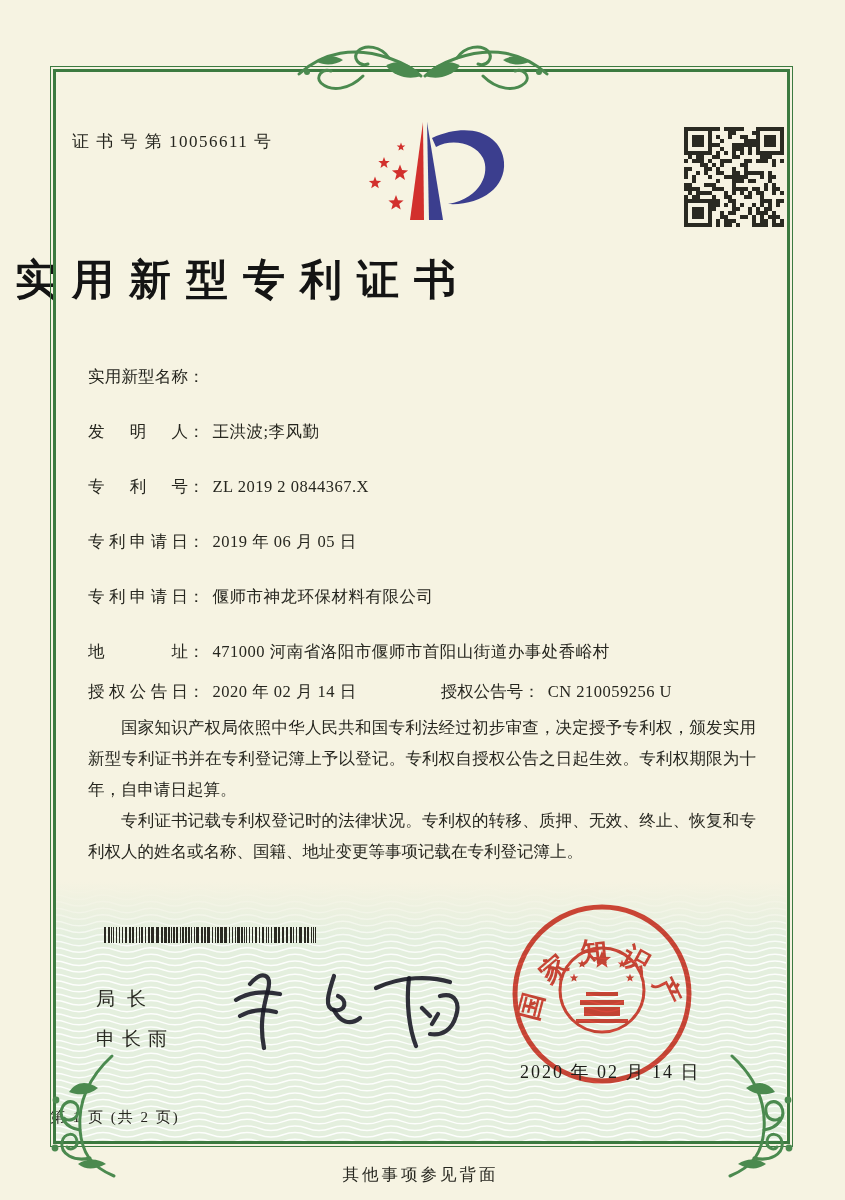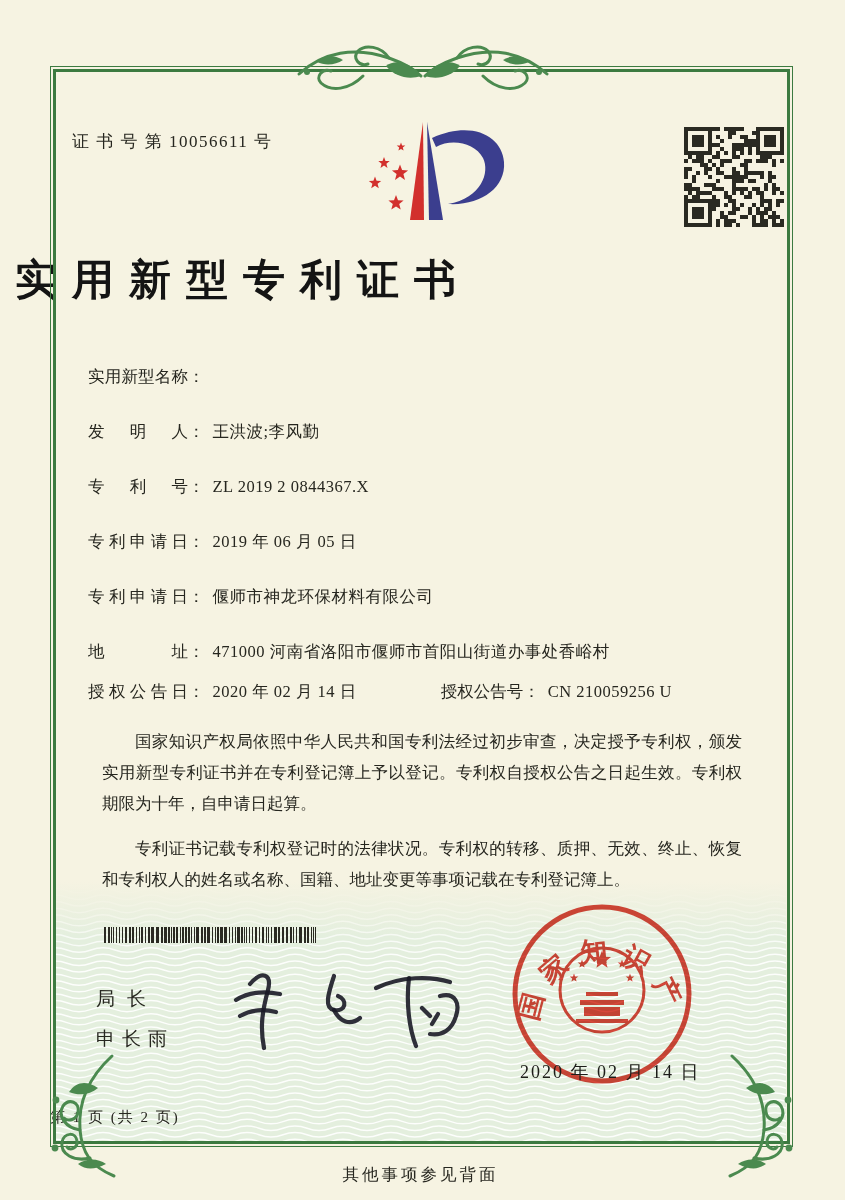--- a/index.html
+++ b/index.html
@@ -31,21 +31,21 @@
   .fields{left:88px;top:366px;width:690px;font-size:16.5px;z-index:3;}
   .frow{display:flex;height:22px;line-height:22px;margin-bottom:33px;}
   .flabel{width:100px;text-align:justify;text-align-last:justify;text-justify:inter-character;}
   .fcolon{margin-right:8px;}
   .fvalue{letter-spacing:.5px;white-space:nowrap;}
   .grant-row{left:88px;top:681px;display:flex;font-size:16.5px;height:22px;line-height:22px;z-index:3;}
   .grant-row .pair{display:flex;}
   .grant-row .pair2{margin-left:84px;}
   
   .paras{left:88px;top:712px;width:668px;font-size:16.5px;line-height:31px;text-align:justify;z-index:3;}
-  .paras p{margin:14px;text-indent:2em;}
+  .paras p{margin:0;text-indent:2em;}
   
   .barcode{left:104px;top:927px;z-index:3;}
   .officer-title{left:96px;top:986px;font-size:19px;letter-spacing:12px;z-index:3;}
   .officer-name{left:96px;top:1026px;font-size:19px;letter-spacing:7px;z-index:3;}
   .signature{left:216px;top:950px;z-index:3;}
   .sig{stroke:#1a1a26;stroke-width:4.2;fill:none;stroke-linecap:round;stroke-linejoin:round;opacity:.9;}
   .seal{left:506px;top:898px;z-index:4;mix-blend-mode:multiply;opacity:.93;}
   .seal-stroke{stroke:var(--seal-red);fill:none;}
   .seal-fill{fill:var(--seal-red);}
   .seal-text{font-size:27px;font-weight:700;fill:var(--seal-red);letter-spacing:2px;}

